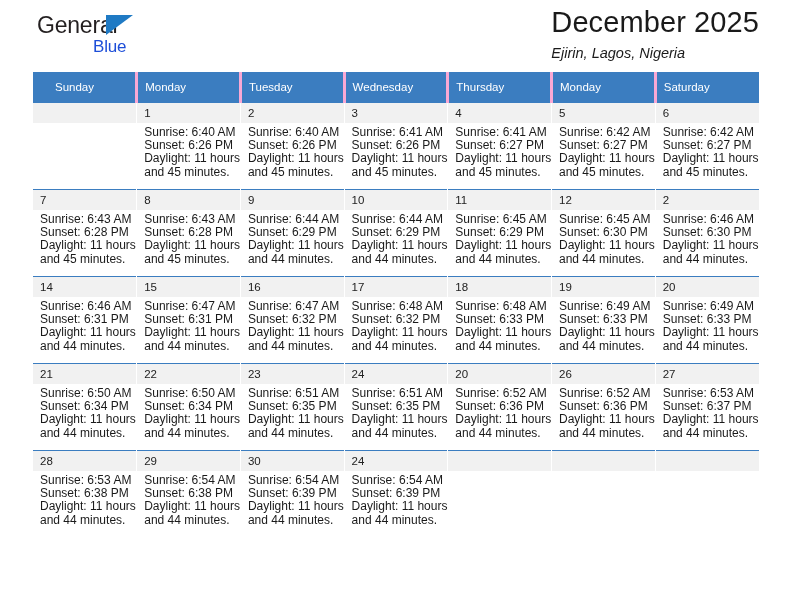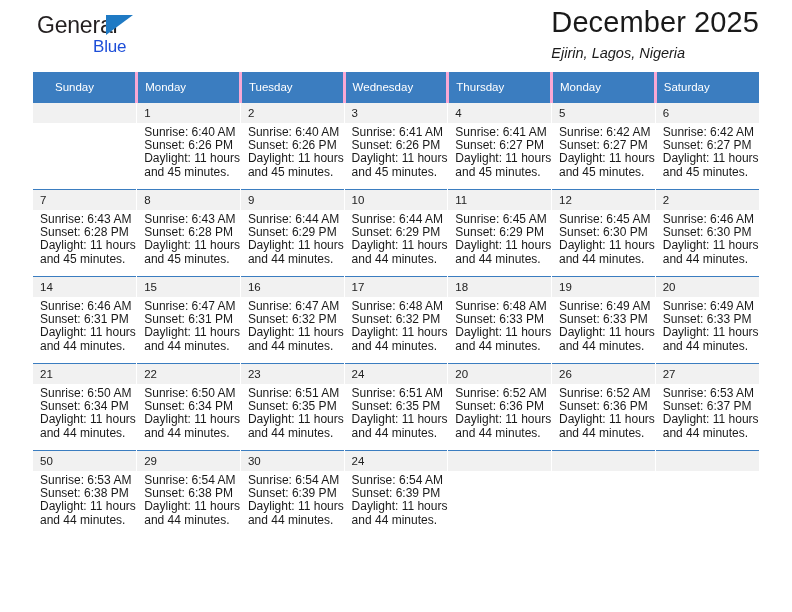--- a/index.html
+++ b/index.html
@@ -422,21 +422,21 @@
             <div class="cell-body">
               <div>Sunrise: 6:53 AM</div>
               <div>Sunset: 6:37 PM</div>
               <div>Daylight: 11 hours</div>
               <div>and 44 minutes.</div>
             </div>
           </td>
         </tr>
         <tr>
           <td>
-            <span class="daynum">50</span>
+            <span class="daynum">28</span>
             <div class="cell-body">
               <div>Sunrise: 6:53 AM</div>
               <div>Sunset: 6:38 PM</div>
               <div>Daylight: 11 hours</div>
               <div>and 44 minutes.</div>
             </div>
           </td>
           <td>
             <span class="daynum">29</span>
             <div class="cell-body">

